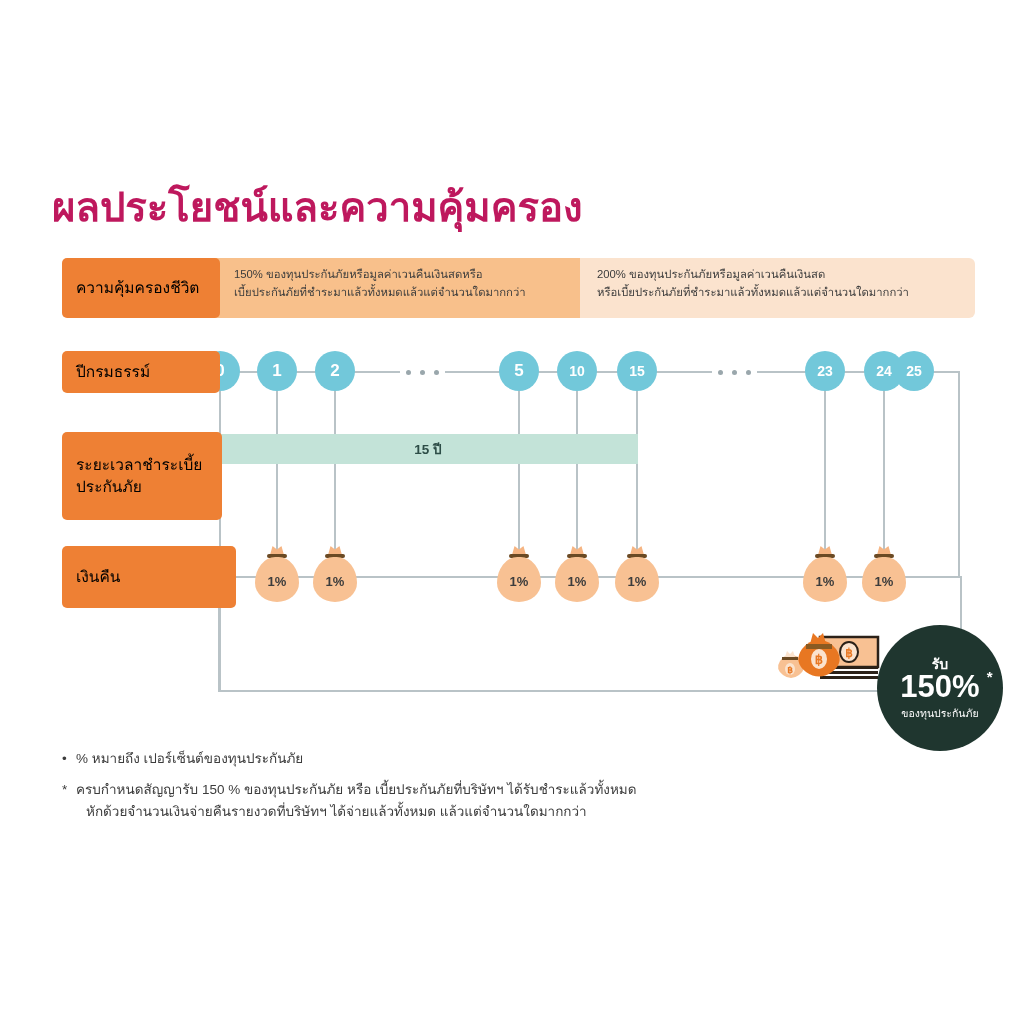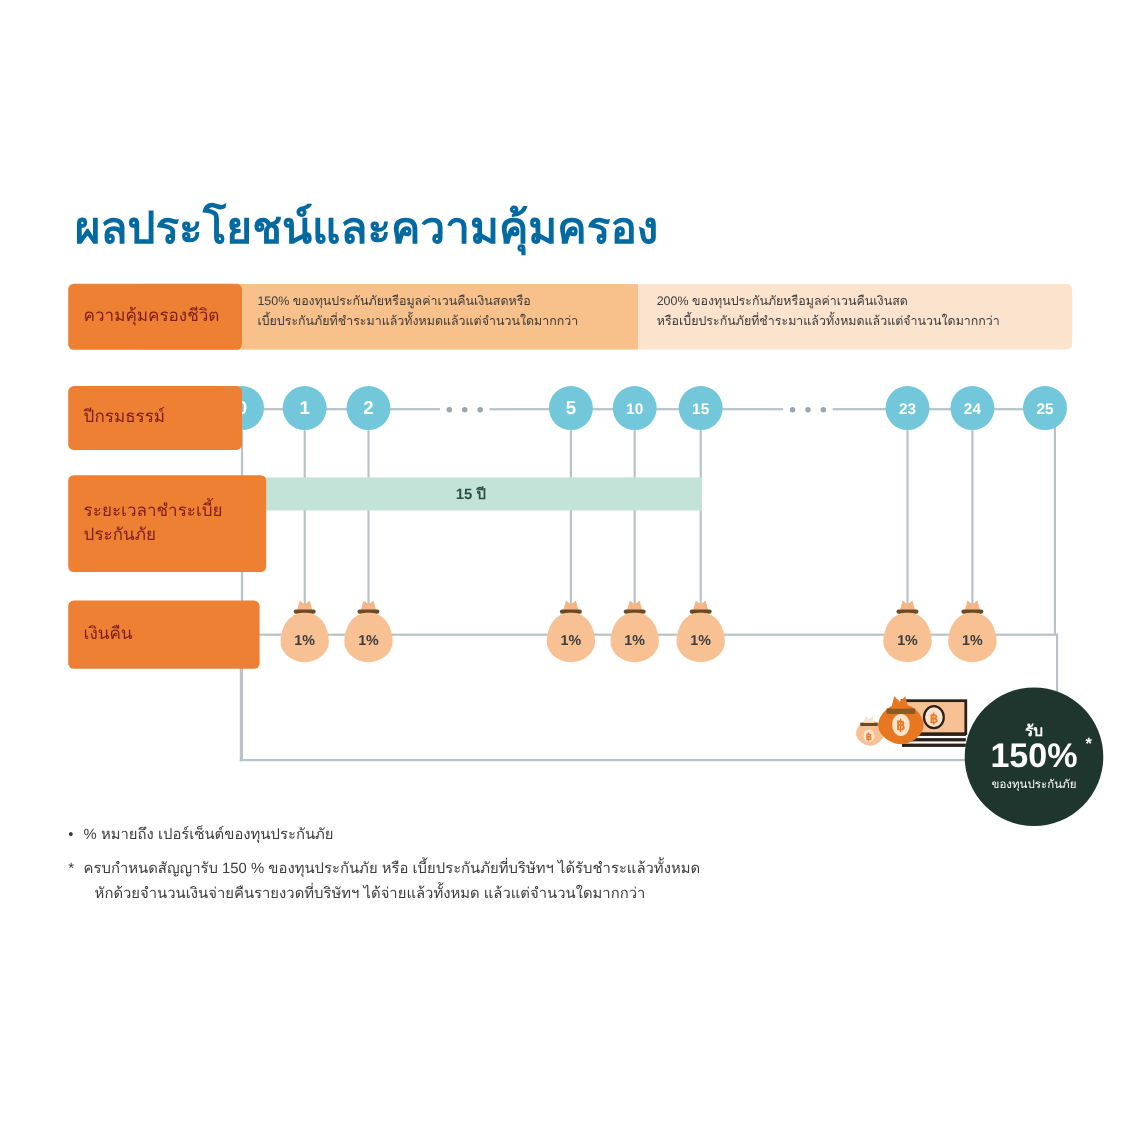--- a/index.html
+++ b/index.html
@@ -8,30 +8,30 @@
     width:1024px; height:1024px;
     background:#ffffff;
     font-family:"Liberation Sans","DejaVu Sans",sans-serif;
     overflow:hidden;
     position:relative;
   }
   #stage { position:absolute; left:0; top:0; width:1024px; height:1024px; }
 
   
   .page-title{
-    position:absolute; left:68px; top:175px;
-    font-size:40px; font-weight:bold; color:#0369a1;
+    position:absolute; left:52px; top:175px;
+    font-size:40px; font-weight:bold; color:#be185d;
     letter-spacing:0px; white-space:nowrap;
   }
 
   
   .row-label{
     position:absolute;
     background:#EE8034;
-    color:#7f1d1d;
+    color:#000000;
     border-radius:5px;
     display:flex; align-items:center;
     padding-left:14px; padding-right:10px;
     font-size:15.5px; line-height:1.45;
     z-index:6;
   }
   .row-label.two-line{ align-items:center; }
 
   
   .cov-band{
@@ -161,54 +161,54 @@
     <div class="seg-a"></div>
     <div class="seg-b"></div>
   </div>
   <div class="row-label" style="left:62px; top:258px; width:158px; height:60px;">ความคุ้มครองชีวิต</div>
   <div class="cov-text cov-text-1">150% ของทุนประกันภัยหรือมูลค่าเวนคืนเงินสดหรือ
 เบี้ยประกันภัยที่ชำระมาแล้วทั้งหมดแล้วแต่จำนวนใดมากกว่า</div>
   <div class="cov-text cov-text-2">200% ของทุนประกันภัยหรือมูลค่าเวนคืนเงินสด
 หรือเบี้ยประกันภัยที่ชำระมาแล้วทั้งหมดแล้วแต่จำนวนใดมากกว่า</div>
 
   <div class="tl-line"></div>
-  <div class="row-label" style="left:62px; top:351px; width:158px; height:58px;">ปีกรมธรรม์</div>
+  <div class="row-label" style="left:62px; top:351px; width:158px; height:42px;">ปีกรมธรรม์</div>
 
   <div class="node" style="left:200px;">0</div>
   <div class="node" style="left:257px;">1</div>
   <div class="node" style="left:315px;">2</div>
   <div class="dots" style="left:400px;">
       <i></i>
       <i></i>
       <i></i>
     </div>
   <div class="node" style="left:499px;">5</div>
   <div class="node small" style="left:557px;">10</div>
   <div class="node small" style="left:617px;">15</div>
   <div class="dots" style="left:712px;">
       <i></i>
       <i></i>
       <i></i>
     </div>
   <div class="node small" style="left:805px;">23</div>
   <div class="node small" style="left:864px;">24</div>
-  <div class="node small" style="left:930px;text-align:center;">25</div>
+  <div class="node small" style="left:894px;text-align:center;">25</div>
 
   <div class="vline" style="left:219px; top:391px; height:300px;"></div>
   <div class="vline" style="left:276px; top:391px; height:160px;"></div>
   <div class="vline" style="left:334px; top:391px; height:160px;"></div>
   <div class="vline" style="left:518px; top:391px; height:160px;"></div>
   <div class="vline" style="left:576px; top:391px; height:160px;"></div>
   <div class="vline" style="left:636px; top:391px; height:160px;"></div>
   <div class="vline" style="left:824px; top:391px; height:160px;"></div>
   <div class="vline" style="left:883px; top:391px; height:160px;"></div>
   <div class="bracket-right-up"></div>
 
   <div class="mint-bar">15 ปี</div>
-  <div class="row-label two-line" style="left:62px; top:432px; width:180px; height:88px; white-space:pre-line;">ระยะเวลาชำระเบี้ย
+  <div class="row-label two-line" style="left:62px; top:432px; width:160px; height:88px; white-space:pre-line;">ระยะเวลาชำระเบี้ย
 ประกันภัย</div>
 
   <div class="cb-line"></div>
   <div class="bracket"></div>
 
   <div class="row-label" style="left:62px; top:546px; width:174px; height:62px;">เงินคืน</div>
 
   <div class="bag" style="left:254px;">
     <div class="tie"></div>
     <div class="band"></div>

